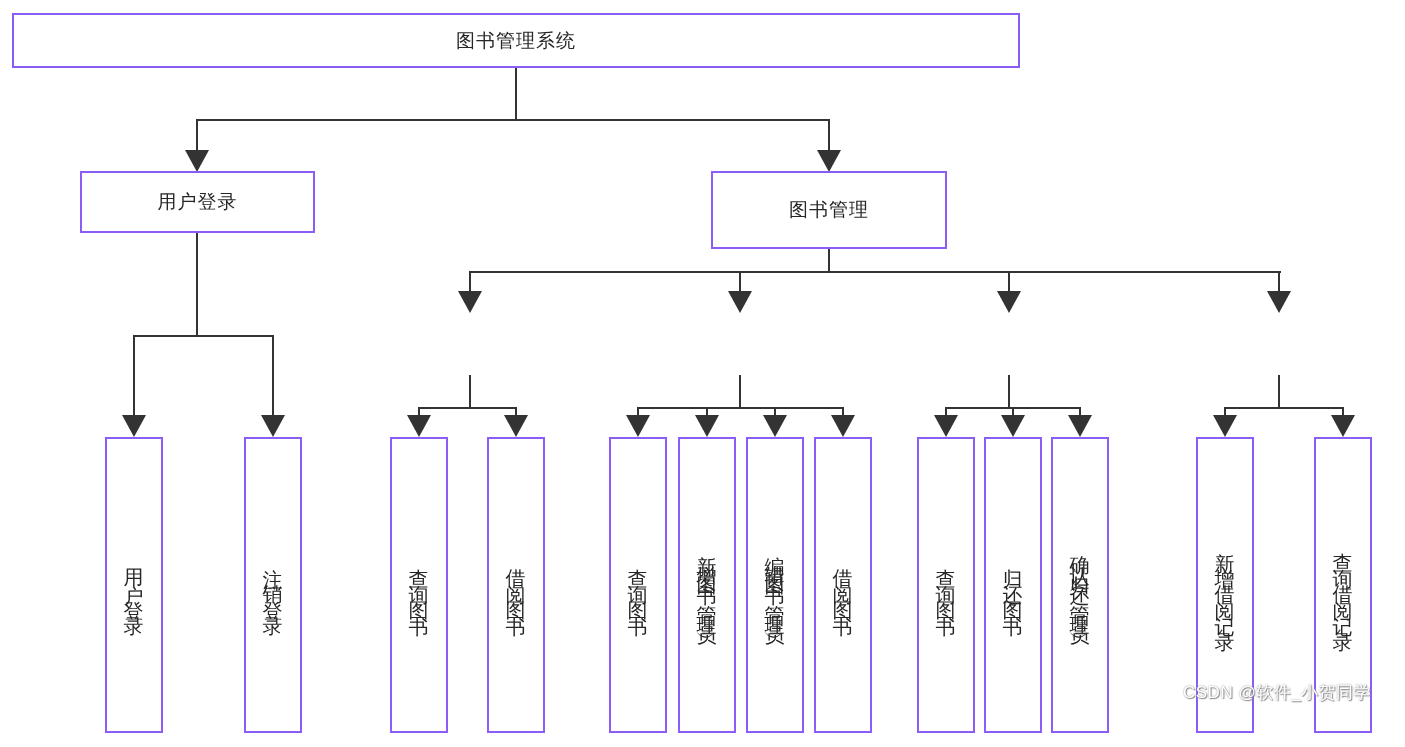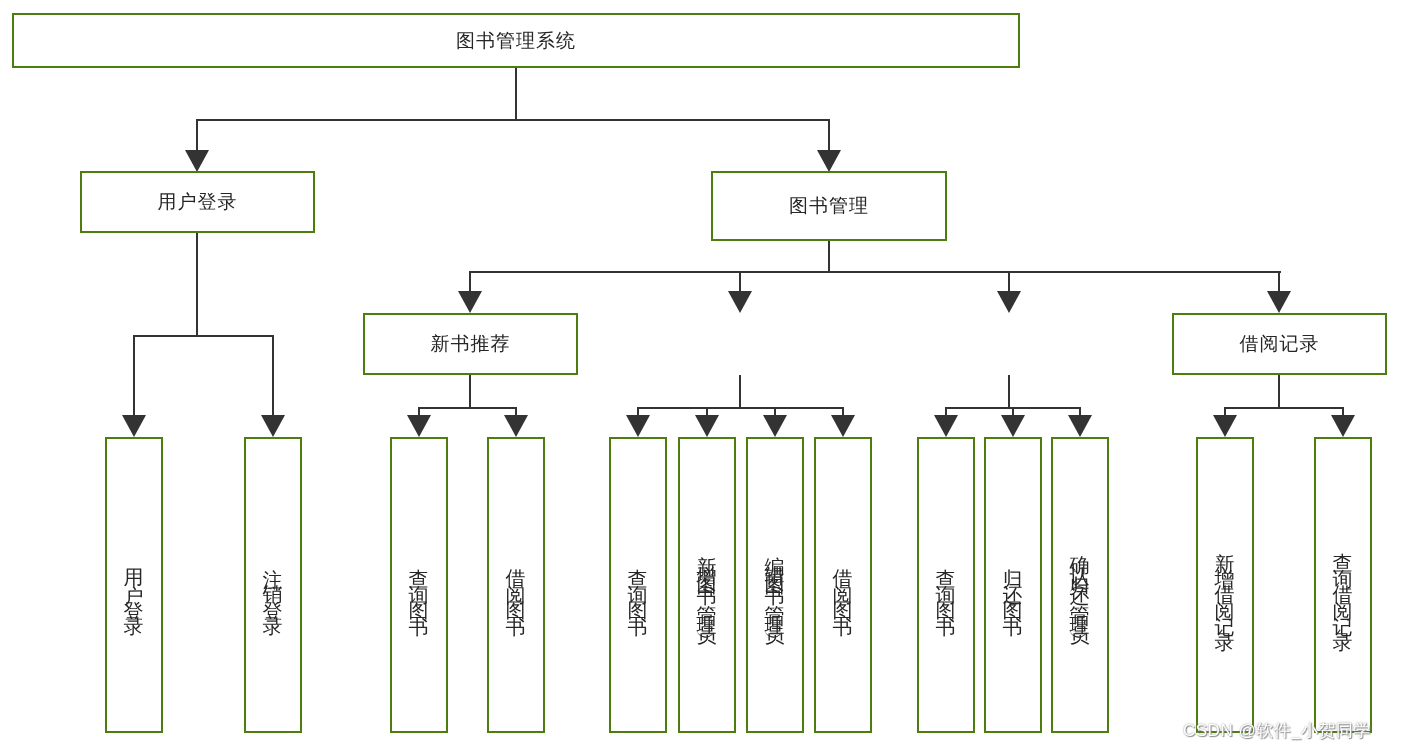--- a/index.html
+++ b/index.html
@@ -2,37 +2,37 @@
 <html><head>
 <meta charset="utf-8">
 <style>
   html,body{margin:0;padding:0;background:#ffffff;}
   .canvas{
     position:relative;width:1405px;height:747px;background:#ffffff;overflow:hidden;
     font-family:"Liberation Sans","DejaVu Sans",sans-serif;color:#262626;
   }
   .box{
     position:absolute;box-sizing:border-box;background:#ffffff;
-    border:2px solid #4d7c0f;display:flex;align-items:center;justify-content:center;
+    border:2px solid #8b5cf6;display:flex;align-items:center;justify-content:center;
   }
   .hlabel{font-size:19px;letter-spacing:1px;white-space:nowrap;}
   .leaf .vlabel{
     writing-mode:vertical-rl;text-orientation:mixed;
     font-size:20px;letter-spacing:16px;line-height:1;
   }
   .leaf .vlabel.tight{letter-spacing:10px;}
   .vl{position:absolute;width:2px;background:#333333;}
   .hl{position:absolute;height:2px;background:#333333;}
   .ar{
     position:absolute;width:0;height:0;
     border-left:12px solid transparent;border-right:12px solid transparent;
     border-top:22px solid #333333;
   }
   .watermark{
-    position:absolute;left:1183px;top:719px;font-size:17px;letter-spacing:.5px;
+    position:absolute;left:1183px;top:681px;font-size:17px;letter-spacing:.5px;
     color:#ffffff;text-shadow:0 0 2px #8a8a8a,1px 1px 1px #8a8a8a;white-space:nowrap;z-index:5;
   }
 </style>
 </head>
 <body>
 
 <div class="canvas">
 
   <div class="vl" style="left:515px;top:68px;height:53px"></div>
   <div class="hl" style="left:196px;top:119px;width:634px"></div>
@@ -93,30 +93,24 @@
   <div class="vl" style="left:1342px;top:407px;height:10px"></div>
   <div class="ar" style="left:1331px;top:415px"></div>
 
   <div class="box" style="left:12px;top:13px;width:1008px;height:55px">
     <span class="hlabel">图书管理系统</span>
   </div>
 
   <div class="box" style="left:80px;top:171px;width:235px;height:62px">
     <span class="hlabel">用户登录</span>
   </div>
-  <div class="box" style="left:711px;top:171px;width:236px;height:70px">
+  <div class="box" style="left:711px;top:171px;width:236px;height:78px">
     <span class="hlabel">图书管理</span>
   </div>
 
-  <div class="box" style="left:363px;top:313px;width:215px;height:62px">
-    <span class="hlabel">新书推荐</span>
-  </div>
-  <div class="box" style="left:1172px;top:313px;width:215px;height:62px">
-    <span class="hlabel">借阅记录</span>
-  </div>
 
   <div class="box leaf" style="left:105px;top:437px;width:58px;height:296px">
     <span class="vlabel">用户登录</span>
   </div>
   <div class="box leaf" style="left:244px;top:437px;width:58px;height:296px">
     <span class="vlabel">注销登录</span>
   </div>
 
   <div class="box leaf" style="left:390px;top:437px;width:58px;height:296px">
     <span class="vlabel">查询图书</span>

